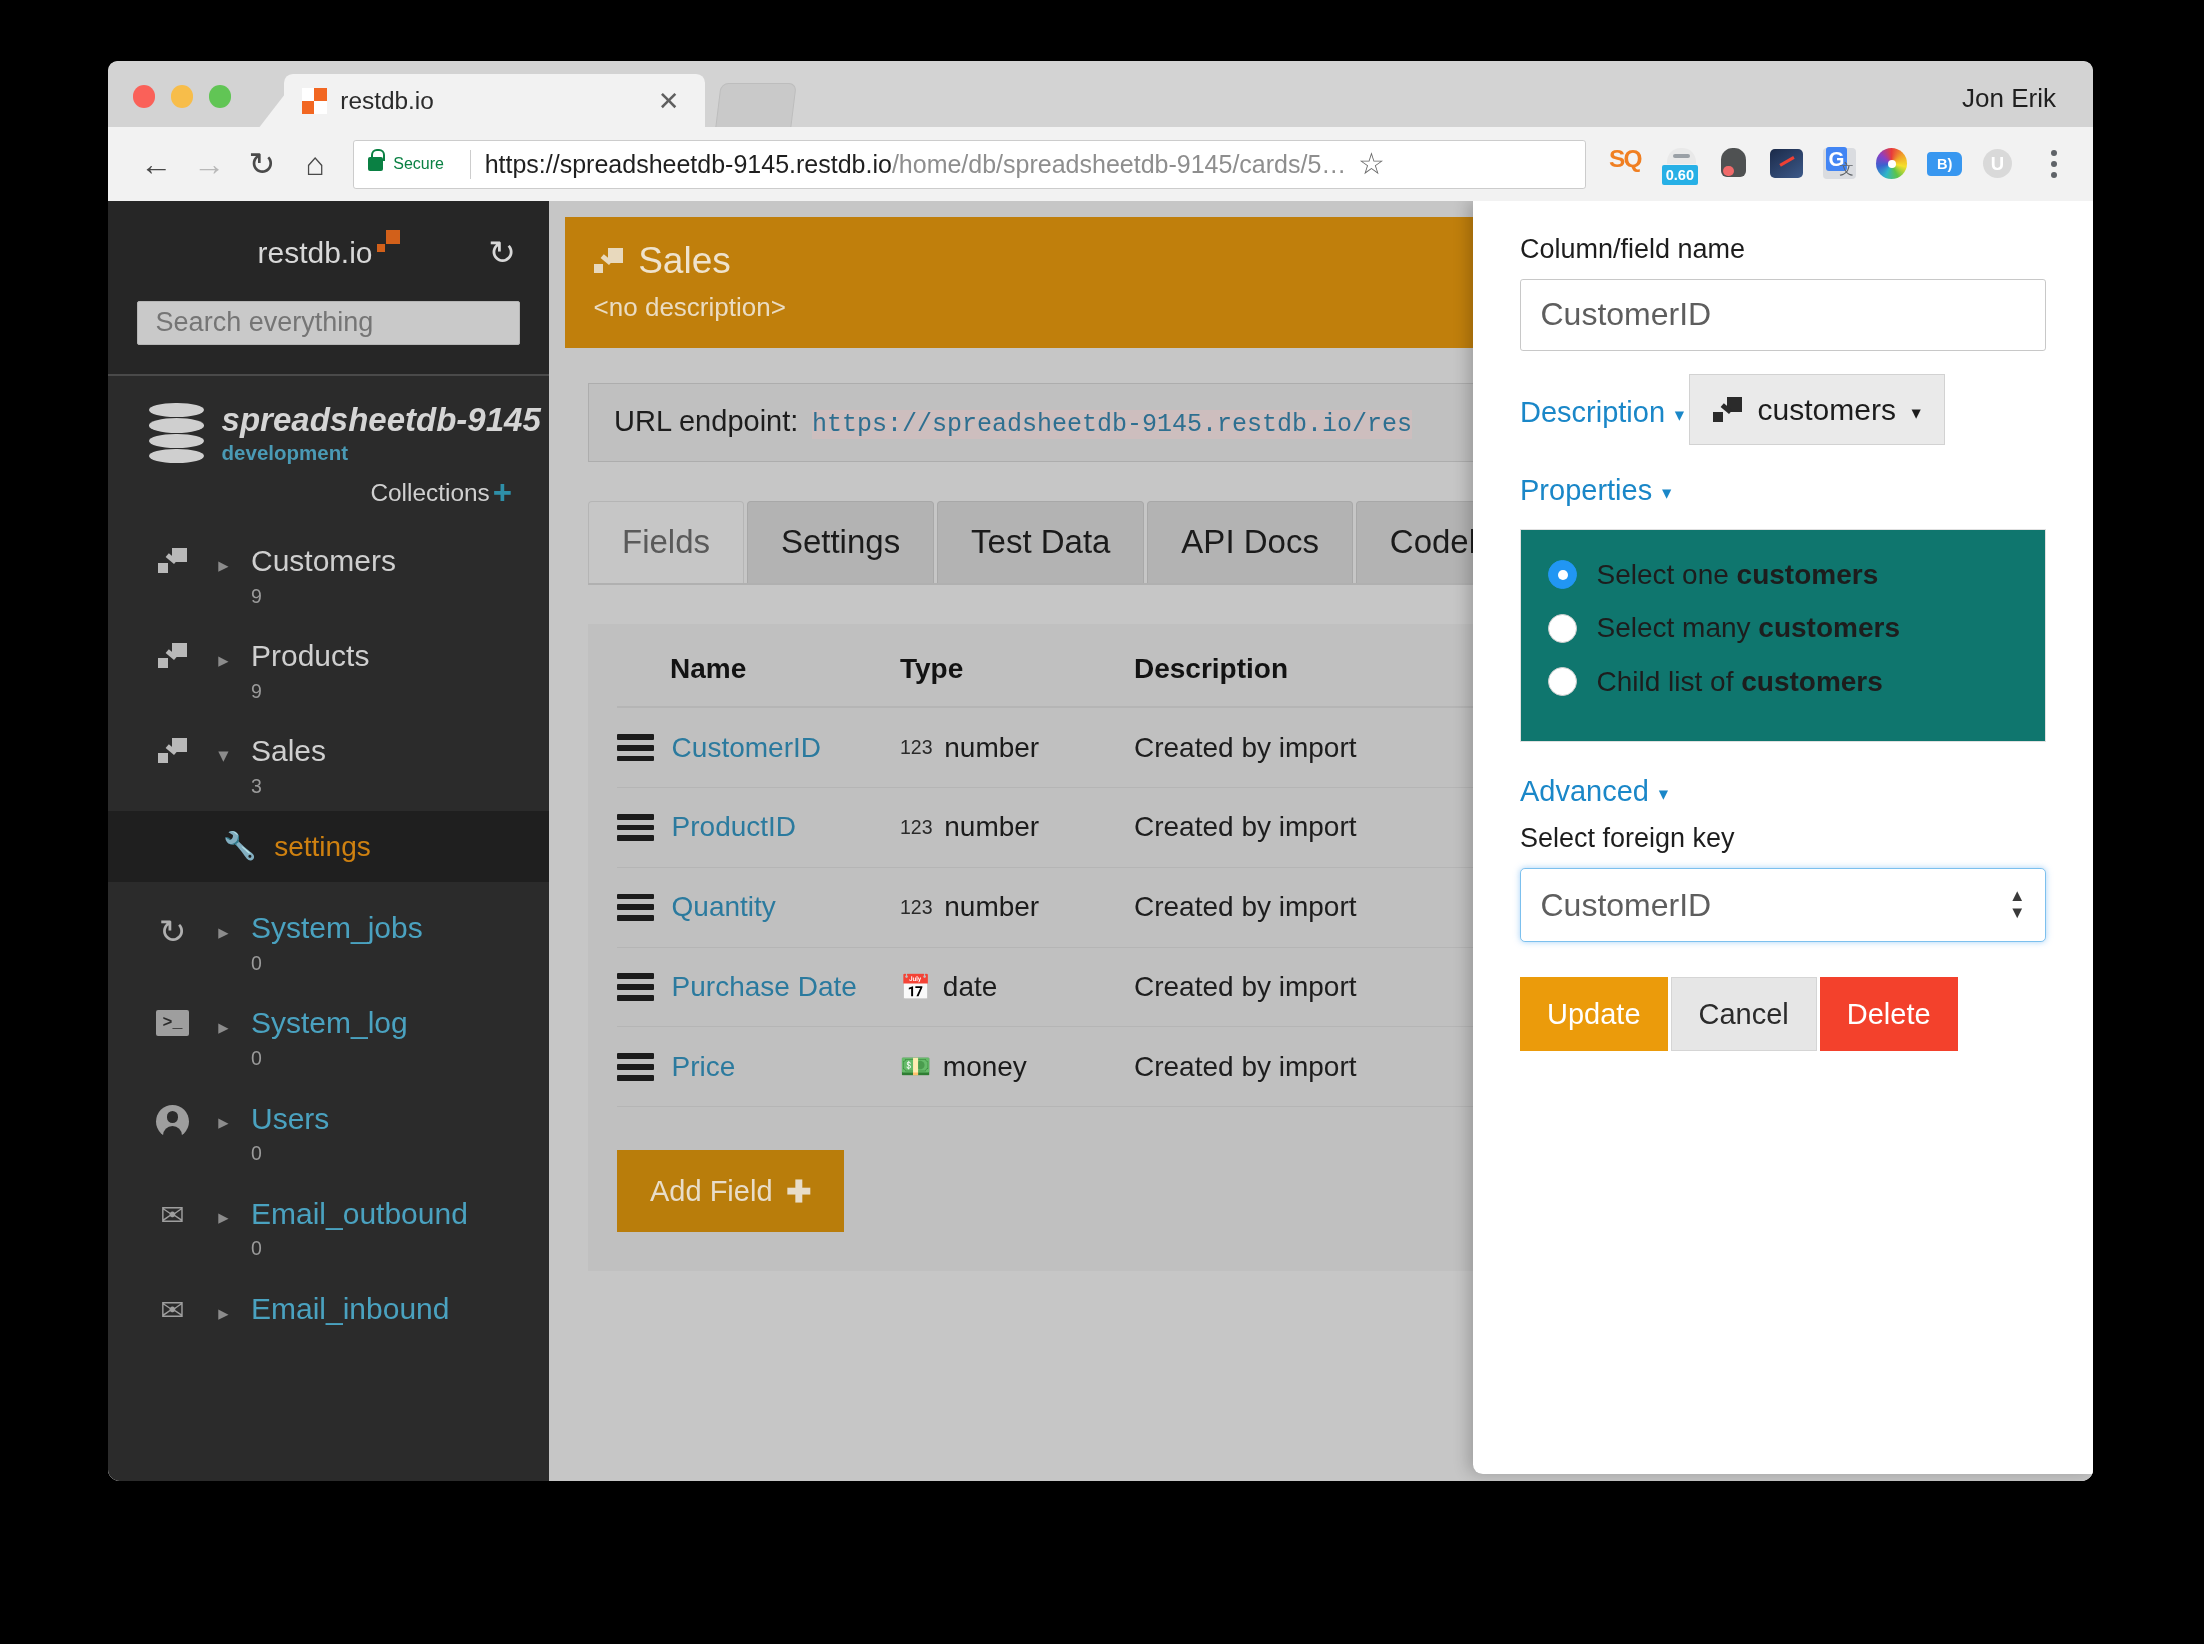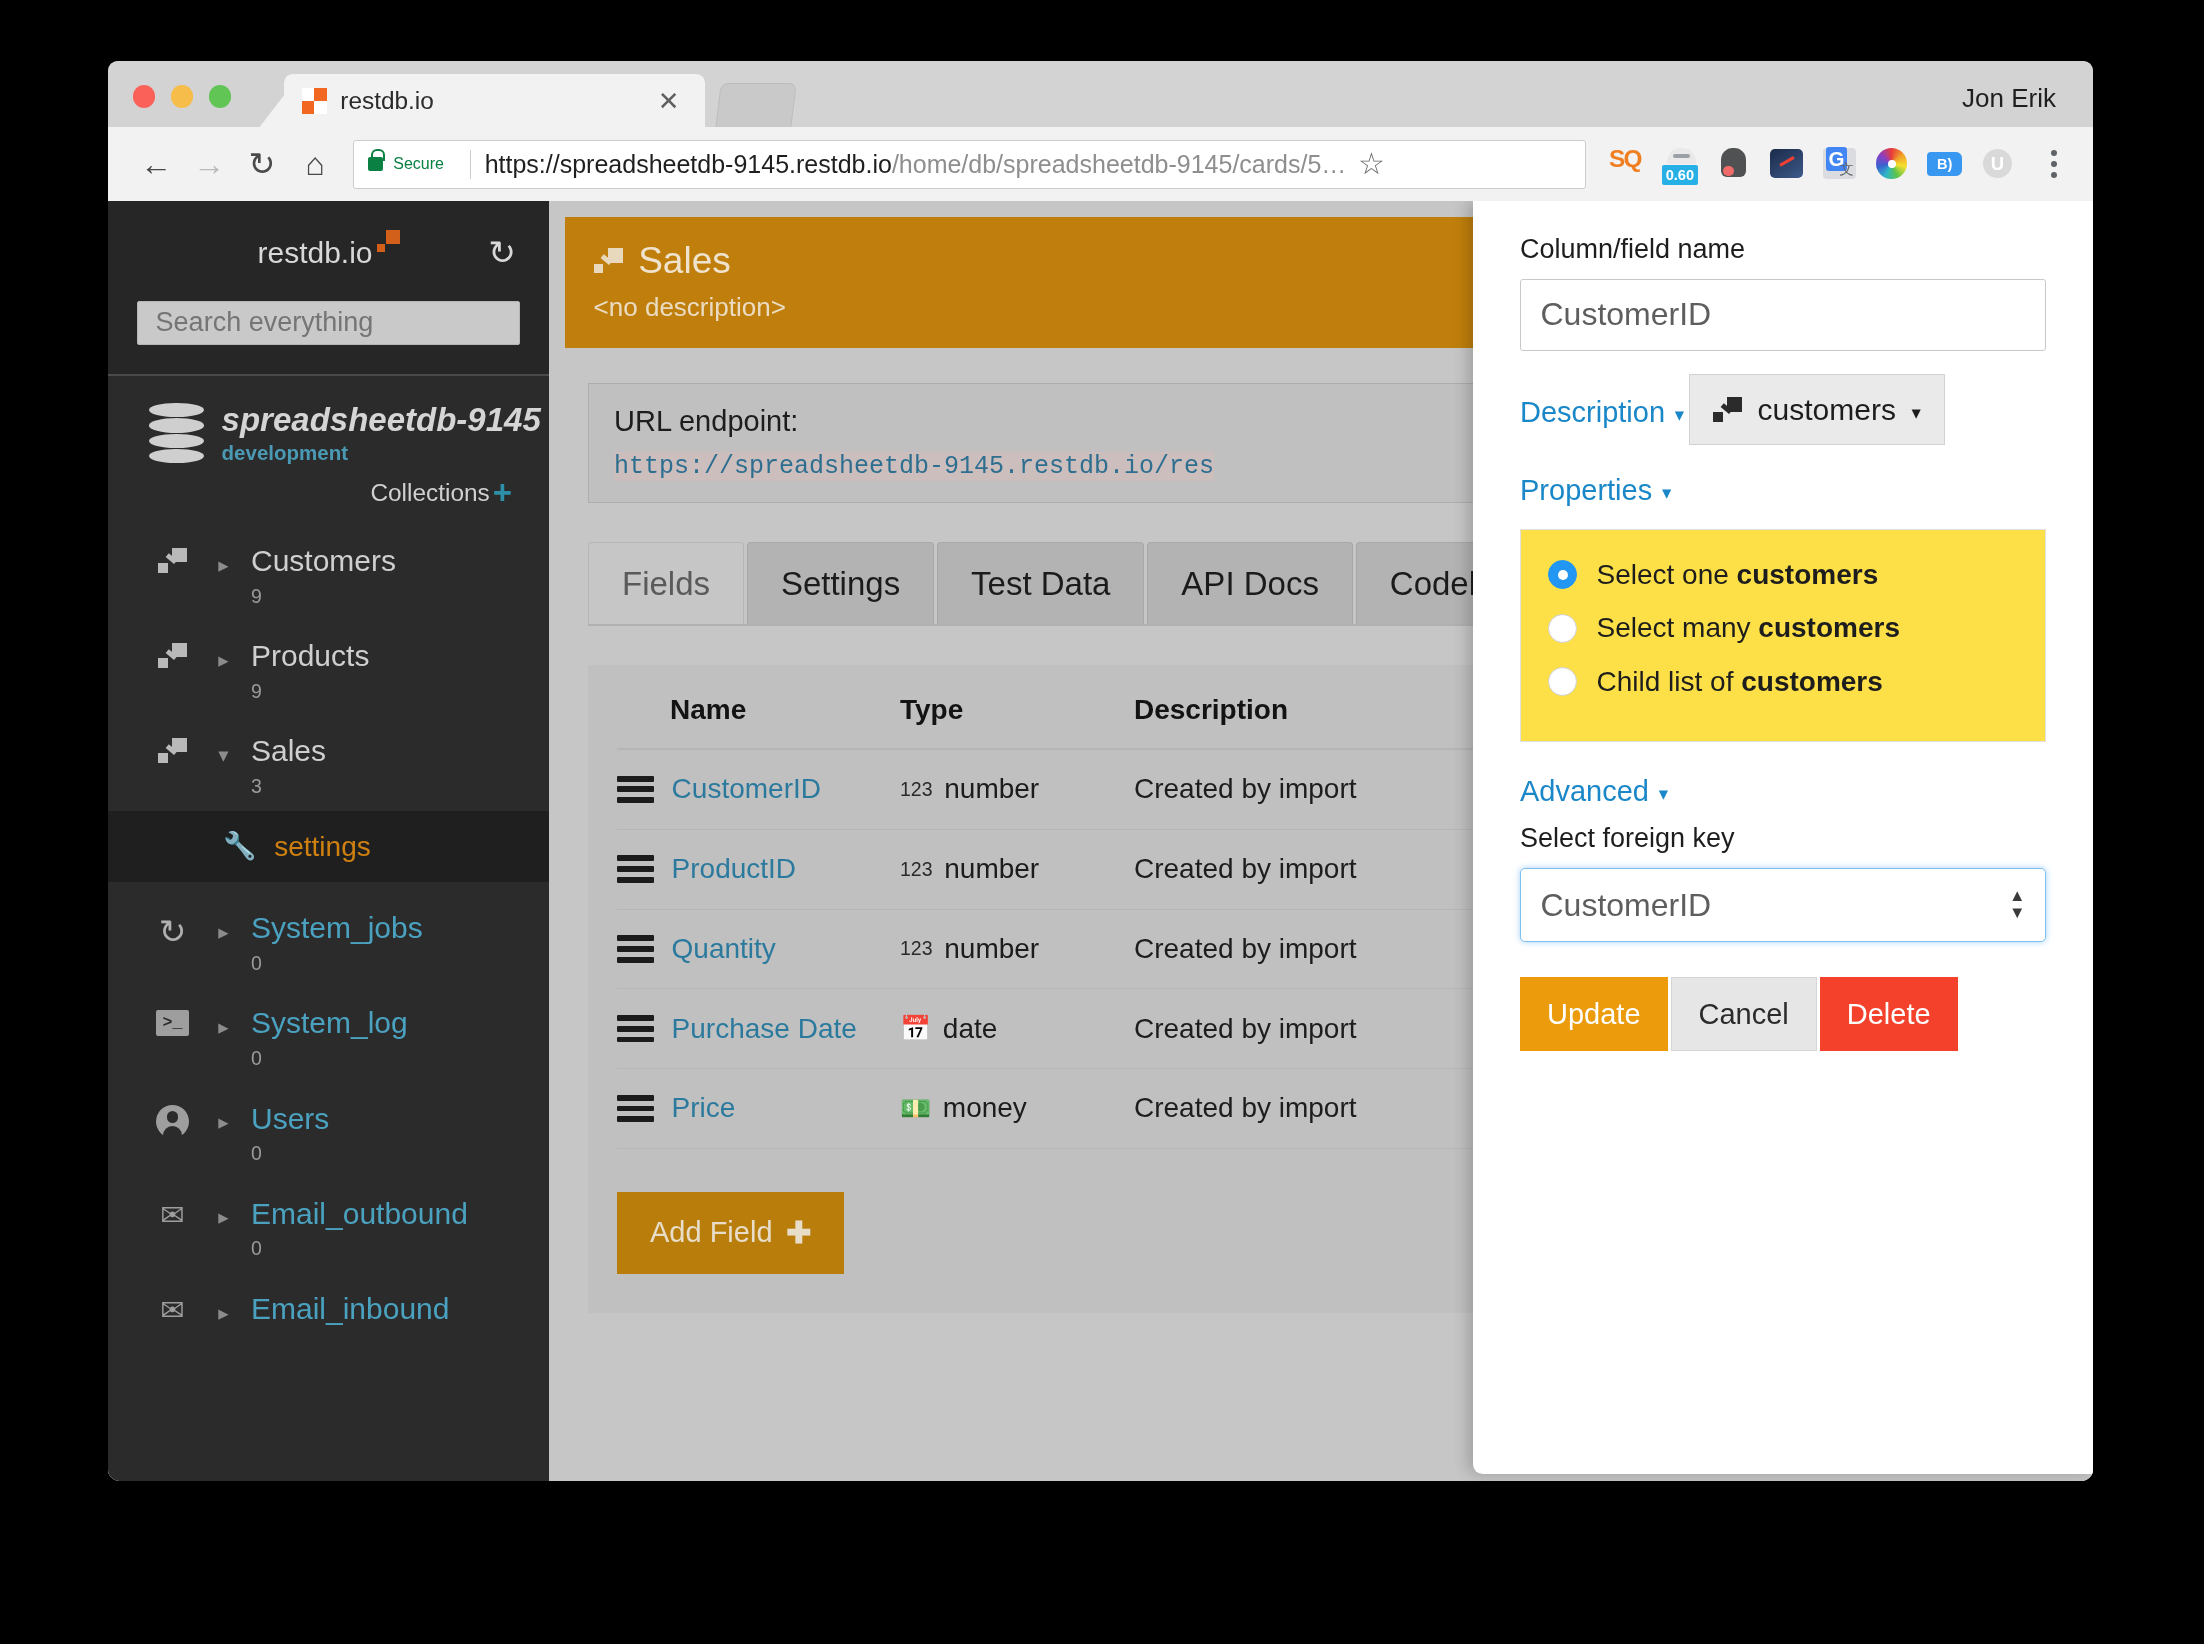--- a/index.html
+++ b/index.html
@@ -272,21 +272,20 @@
   .ch-title-text { font-size: 37px; color: #efe3cd; }
   .ch-desc { font-size: 26px; color: #eadcc2; margin-top: 9.8px; }
 
   .endpoint-box {
     margin: 35px 0 0 39px;
     background: #c0c0c0;
     border: 1px solid #adadad;
     padding: 21.5px 25px;
     display: flex; align-items: baseline; gap: 13.7px;
     max-width: 1112px;
-    flex-direction: column;
   }
   .endpoint-label { font-size: 29px; color: #1d1d1d; white-space: nowrap; }
   .endpoint-url {
     font-family: "Liberation Mono", monospace;
     font-size: 25px; color: #2e6f90;
     background: #cdbebe;
     white-space: nowrap; overflow: hidden;
   }
 
   .tabs-row {
@@ -378,21 +377,21 @@
     display: inline-flex; align-items: center; gap: 15.6px;
     background: #eaeaea; border: 1px solid #d2d2d2;
     padding: 17.6px 23.4px;
   }
   .coll-chip .node-glyph i { background: #2b2b2b; }
   .chip-text { font-size: 30px; color: #1d1d1d; }
   .chip-caret { font-size: 18.5px; color: #1d1d1d; position: relative; top: 2.9px; }
 
   .props-box {
     margin-top: 21.5px;
-    background: #fde047; border: 1px solid #e0e0e0;
+    background: #0f766e; border: 1px solid #e0e0e0;
     padding: 29px 27px 35px;
   }
   .radio-row { display: flex; align-items: center; gap: 19.5px; margin-bottom: 21.5px; }
   .radio-row:last-child { margin-bottom: 8px; }
   .radio {
     width: 29px; height: 29px; border-radius: 50%; flex: none;
     border: 1px solid #cfcfcf; background: #fff;
     position: relative;
   }
   .radio.on { background: #2196f3; border-color: #2196f3; }

